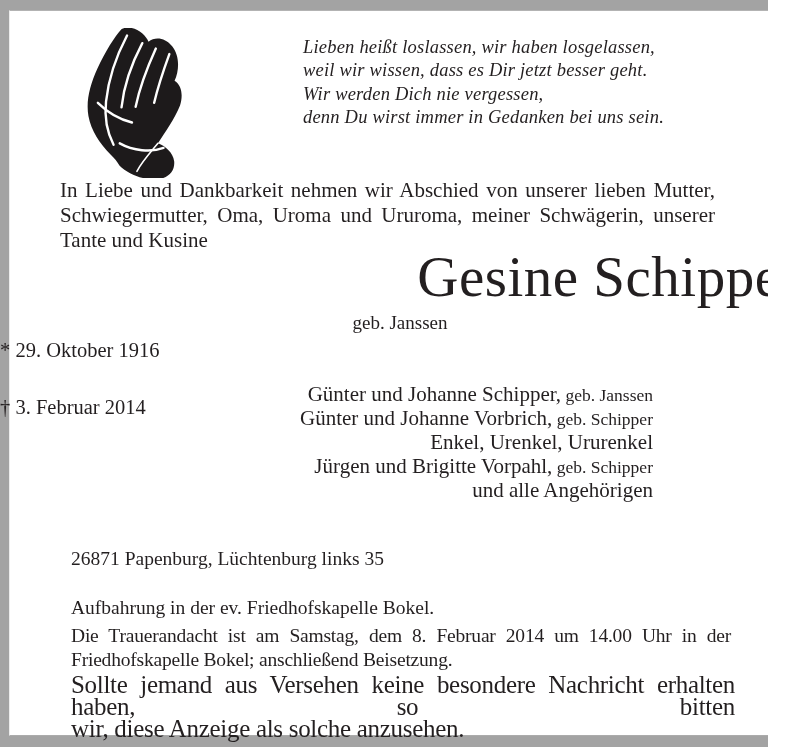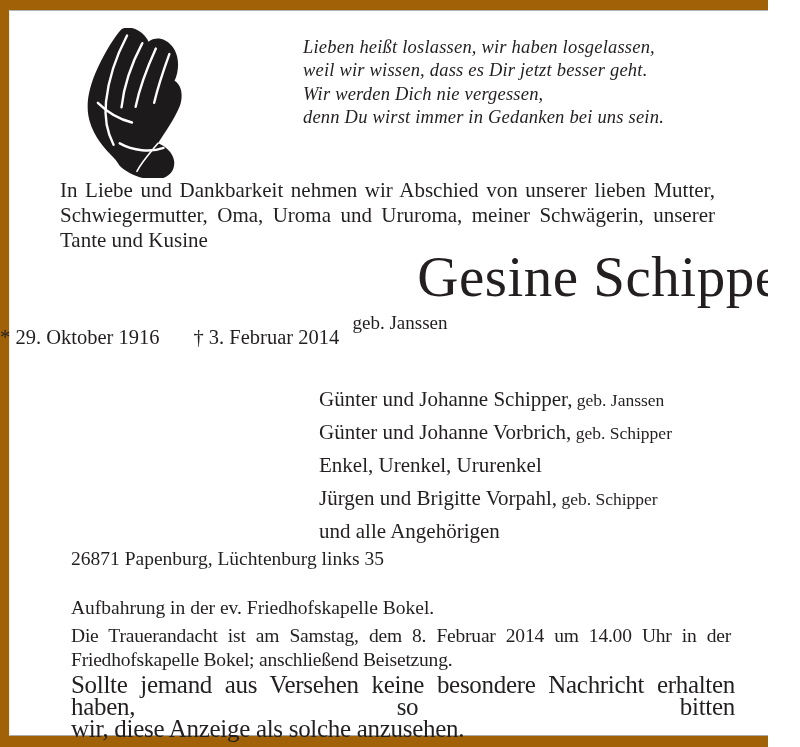--- a/index.html
+++ b/index.html
@@ -1,34 +1,34 @@
 <!DOCTYPE html>
 <html><head>
 <meta charset="utf-8">
 <style>
   html,body{margin:0;padding:0;background:#fff;}
   .page{
     position:relative;width:768px;height:747px;overflow:hidden;
-    background:#a16207;color:#231f20;
+    background:#a3a3a3;color:#231f20;
     font-family:"Liberation Serif","DejaVu Serif",serif;
   }
   .paper{
     position:absolute;left:9px;top:10px;width:780px;height:726px;
     background:#ffffff;box-sizing:border-box;
     border-top:1px solid #b3b3b3;border-right:1px solid #9c9c9c;
     border-bottom:1px solid #ababab;border-left:1px solid #ececec;
   }
   .hands{position:absolute;left:64px;top:28px;width:128px;height:150px;}
   .verse{position:absolute;left:303px;top:36px;font-style:italic;font-size:18.5px;line-height:23.4px;letter-spacing:.2px;}
   .intro{position:absolute;left:60px;top:178px;width:655px;font-size:21px;line-height:25.2px;}
   .just{text-align:justify;text-align-last:justify;}
   .name{position:absolute;left:0;top:246px;width:800px;text-align:right;font-size:57px;line-height:62px;letter-spacing:.5px;}
   .maiden{position:absolute;left:0;top:312px;width:800px;text-align:center;font-size:19px;line-height:21px;}
-  .dates{position:absolute;left:0;top:326px;width:800px;display:flex;justify-content:flex-start;gap:34px;font-size:20.5px;line-height:23px;}
-  .mourners{position:absolute;left:319px;top:383px;font-size:21px;line-height:32px;}
+  .dates{position:absolute;left:0;top:339px;width:800px;display:flex;justify-content:center;gap:34px;font-size:20.5px;line-height:23px;flex-direction:column;}
+  .mourners{position:absolute;left:300px;top:383px;font-size:21px;line-height:23px;text-align:right;}
   .maiden-sm{font-size:17.5px;}
   .address{position:absolute;left:71px;top:548px;font-size:19.5px;line-height:22px;}
   .info1{position:absolute;left:71px;top:597px;font-size:19.5px;line-height:22px;}
   .info2{position:absolute;left:71px;top:624px;width:660px;font-size:19.5px;line-height:24.3px;letter-spacing:-0.2px;}
   .info3{position:absolute;left:71px;top:674px;width:664px;font-size:25px;line-height:22.2px;letter-spacing:-0.3px;}
 </style>
 </head>
 <body>
 
 <div class="page">

